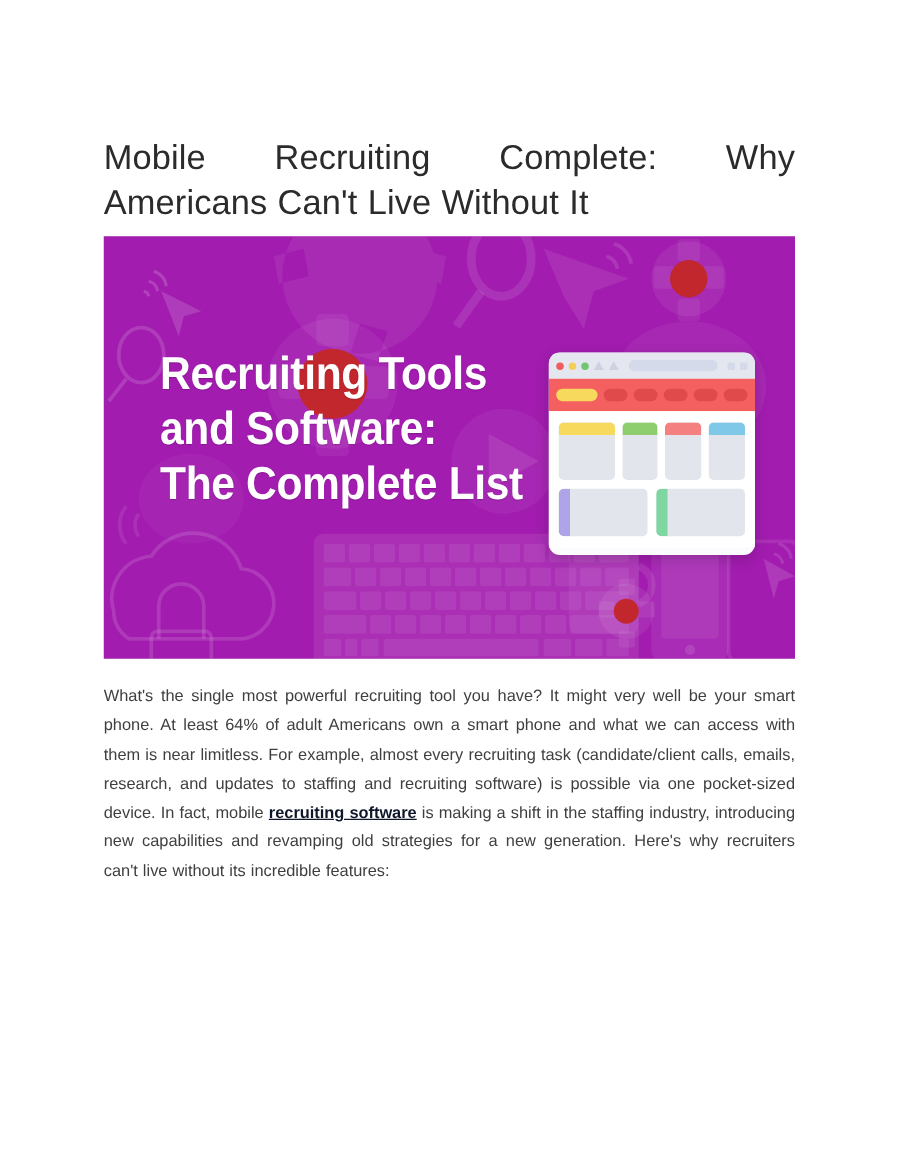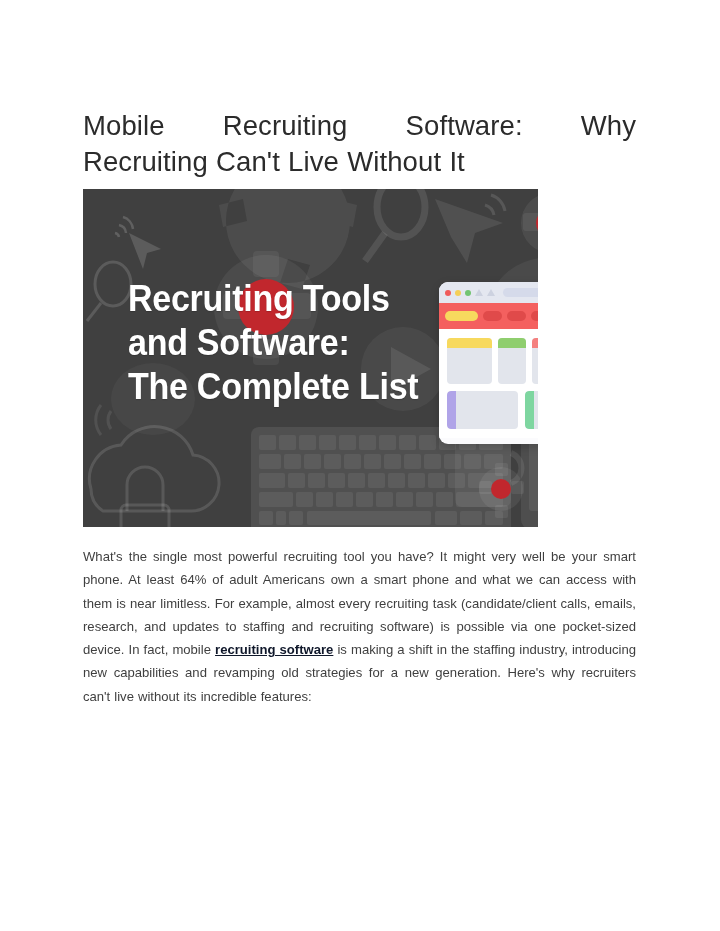--- a/index.html
+++ b/index.html
@@ -48,23 +48,23 @@
     text-align: justify;
     text-align-last: justify;
   }
   .post-title .ttl-line2 {
     display: block;
   }
 
   
   .banner {
     position: relative;
-    width: 455px;
+    width: 553px;
     height: 338px;
-    background: #404040;
+    background: #a21caf;
     overflow: hidden;
   }
   .banner-bg {
     position: absolute;
     inset: 0;
   }
 
   .banner-heading {
     position: absolute;
     left: 45px;
@@ -194,22 +194,22 @@
     text-decoration: underline;
   }
 </style>
 </head>
 <body>
 
 <div class="page">
   <div class="content">
 
     <h1 class="post-title">
-      <span class="ttl-line1">Mobile Recruiting Software: Why</span>
-      <span class="ttl-line2">Recruiting Can't Live Without It</span>
+      <span class="ttl-line1">Mobile Recruiting Complete: Why</span>
+      <span class="ttl-line2">Americans Can't Live Without It</span>
     </h1>
 
     <div class="banner">
 
       <svg class="banner-bg" width="553" height="338" viewBox="0 0 553 338">
 
         <g fill="rgba(255,255,255,0.068)">
           <path d="M205 -30 a62 62 0 1 1 -0.1 0 z M160 10 l-24 6 4 22 24 -6z M250 10 l24 6 -4 22 -24 -6z M205 70 l-8 24 22 6 8 -24z"></path>
         </g>
         <g fill="rgba(255,255,255,0.06)">

